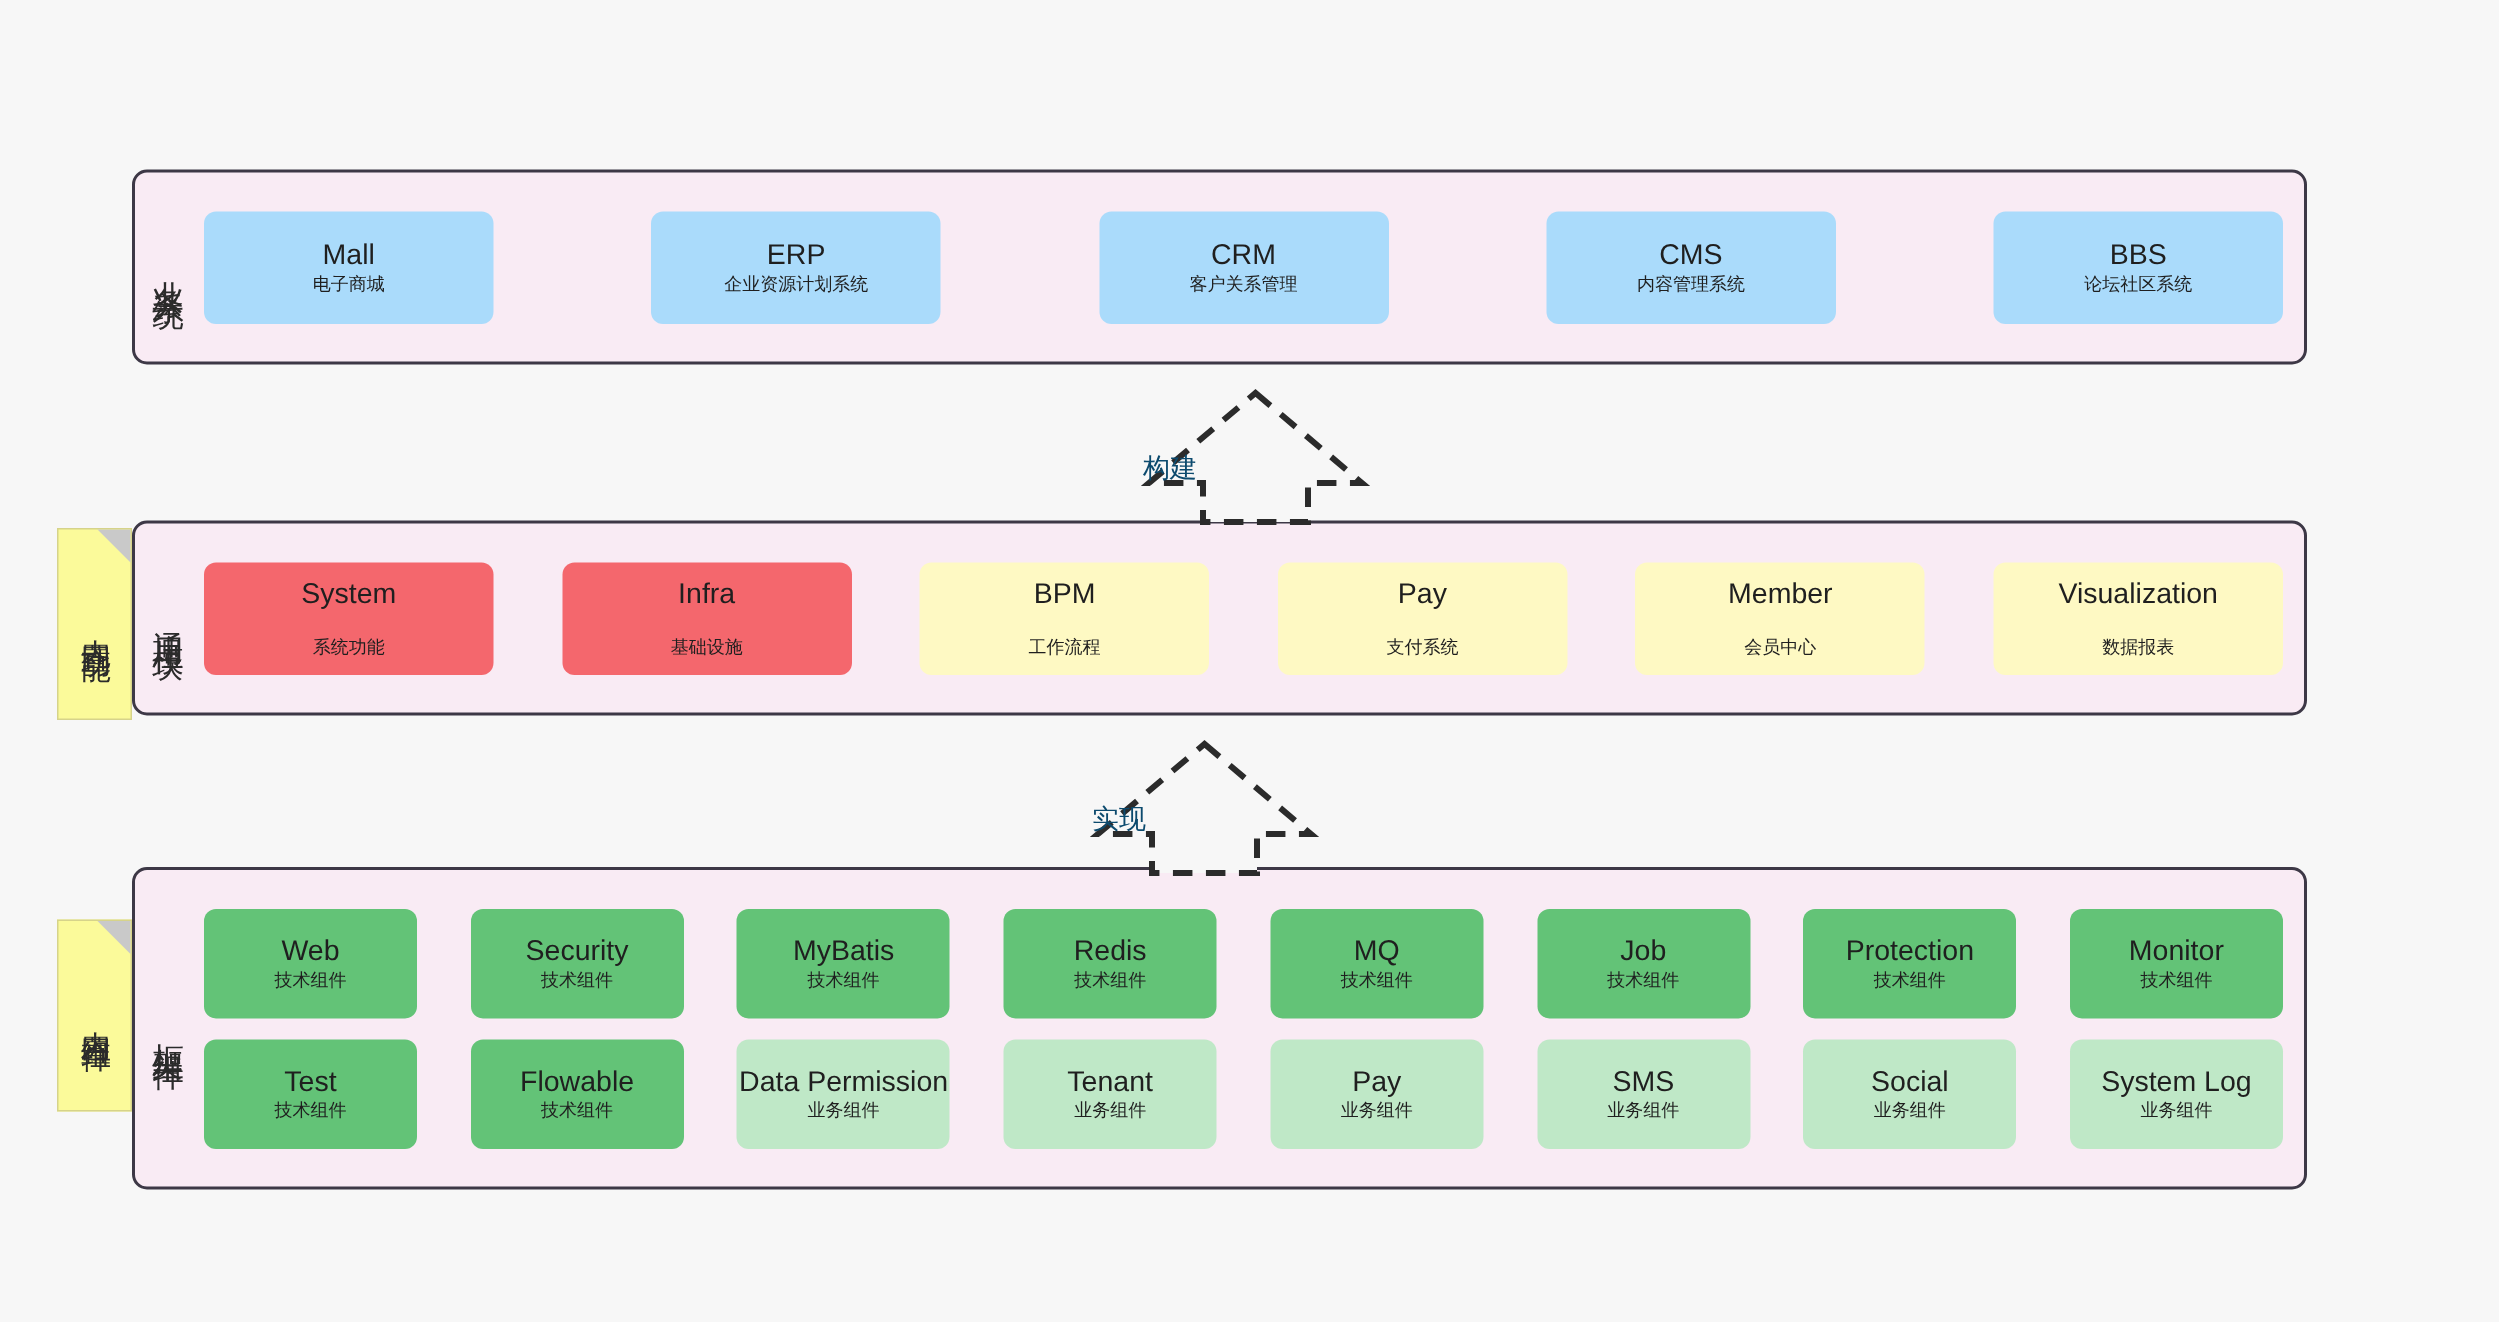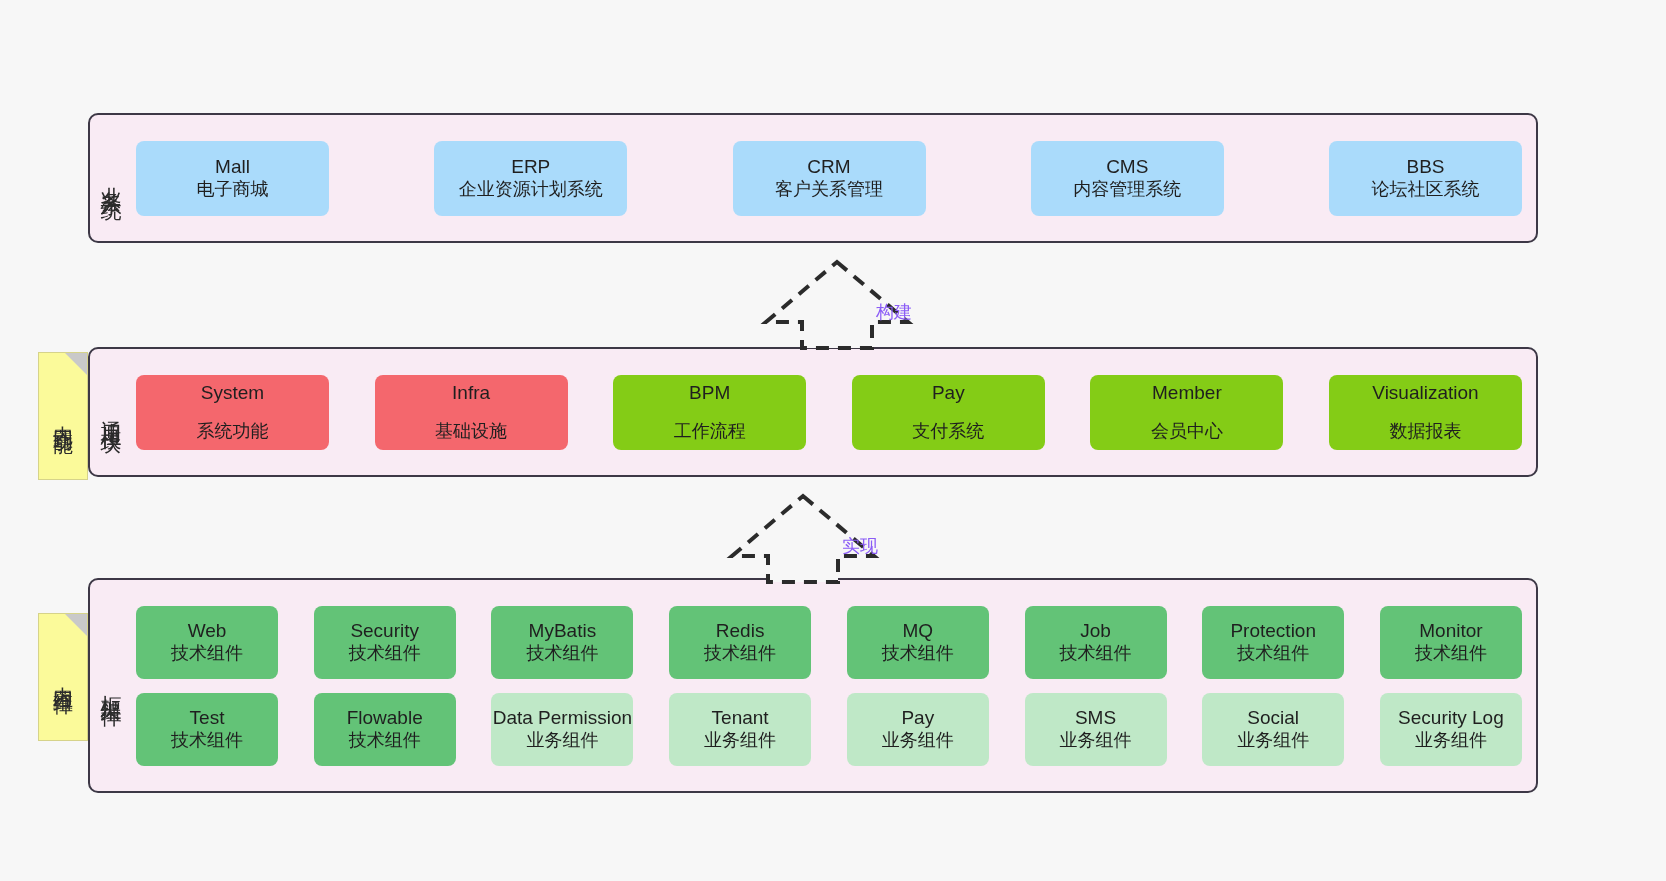--- a/index.html
+++ b/index.html
@@ -59,25 +59,25 @@
     display: flex;
     flex-direction: column;
     align-items: center;
     justify-content: center;
     text-align: center;
     color: #1f1f1f;
     line-height: 1.22;
     user-select: none;
   }
   .box .en { font-size: 19px; }
-  .box .cn { font-size: 18px; }
+  .box .cn { font-size: 12px; }
 
   .blue  { background: #aadbfb; }
   .red   { background: #f4676d; }
-  .pink  { background: #84cc16; }
+  .pink  { background: #fef9c3; }
   .green { background: #63c377; }
   .lgreen{ background: #bfe8c7; }
 
   
   #layer-business { left: 88px; top: 113px; width: 1450px; height: 130px; }
   #layer-business .box { width: 193px; height: 75px; }
 
   
   #layer-modules { left: 88px; top: 347px; width: 1450px; height: 130px; }
   #layer-modules .box { width: 193px; height: 75px; gap: 16px; }
@@ -121,23 +121,23 @@
     position: absolute;
     width: 150px;
     height: 92px;
     z-index: 2;
   }
   .uparrow svg { display: block; width: 100%; height: 100%; overflow: visible; }
   .uparrow .lbl {
     position: absolute;
     left: 0; right: 0;
     bottom: 26px;
-    text-align: right;
+    text-align: left;
     font-size: 18px;
-    color: #8b5cf6;
+    color: #0c4a6e;
     user-select: none;
   }
   #arrow-build   { left: 762px; top: 258px; }
   #arrow-realize { left: 728px; top: 492px; }
 </style>
 </head>
 <body>
 
 <div id="canvas">
 
@@ -281,21 +281,21 @@
         </div>
         <div class="box lgreen">
           <span class="en">SMS</span>
           <span class="cn">业务组件</span>
         </div>
         <div class="box lgreen">
           <span class="en">Social</span>
           <span class="cn">业务组件</span>
         </div>
         <div class="box lgreen">
-          <span class="en">Security Log</span>
+          <span class="en">System Log</span>
           <span class="cn">业务组件</span>
         </div>
       </div>
 
     </div>
   </div>
 
 </div>
 
 </body></html>

